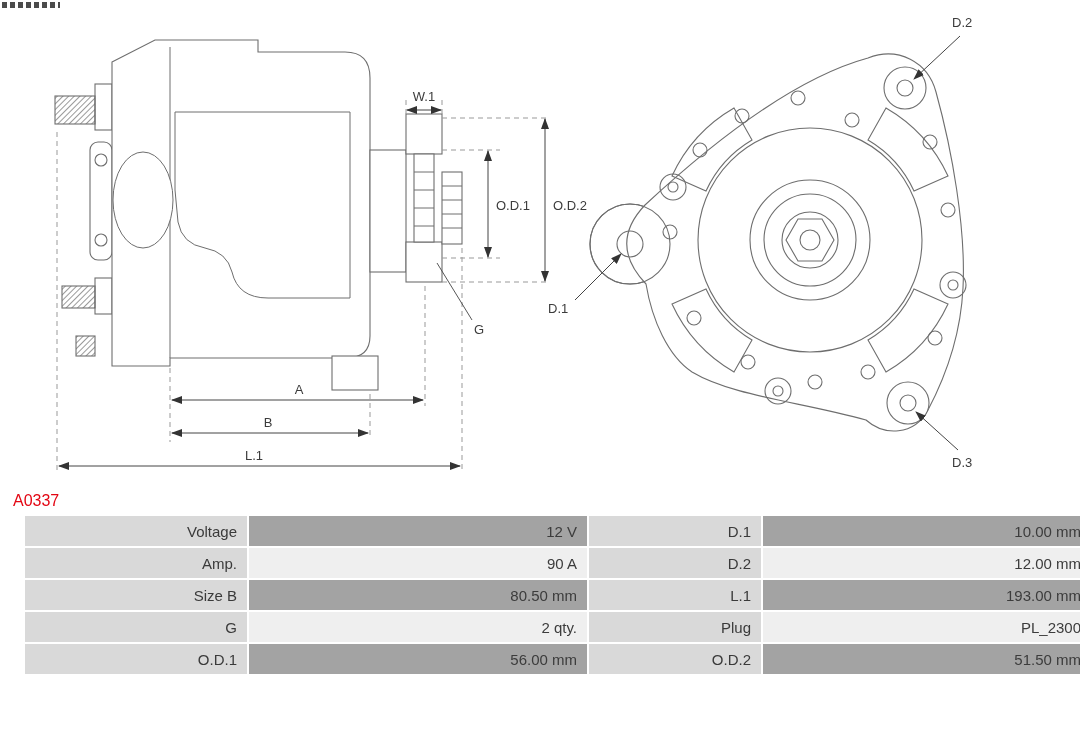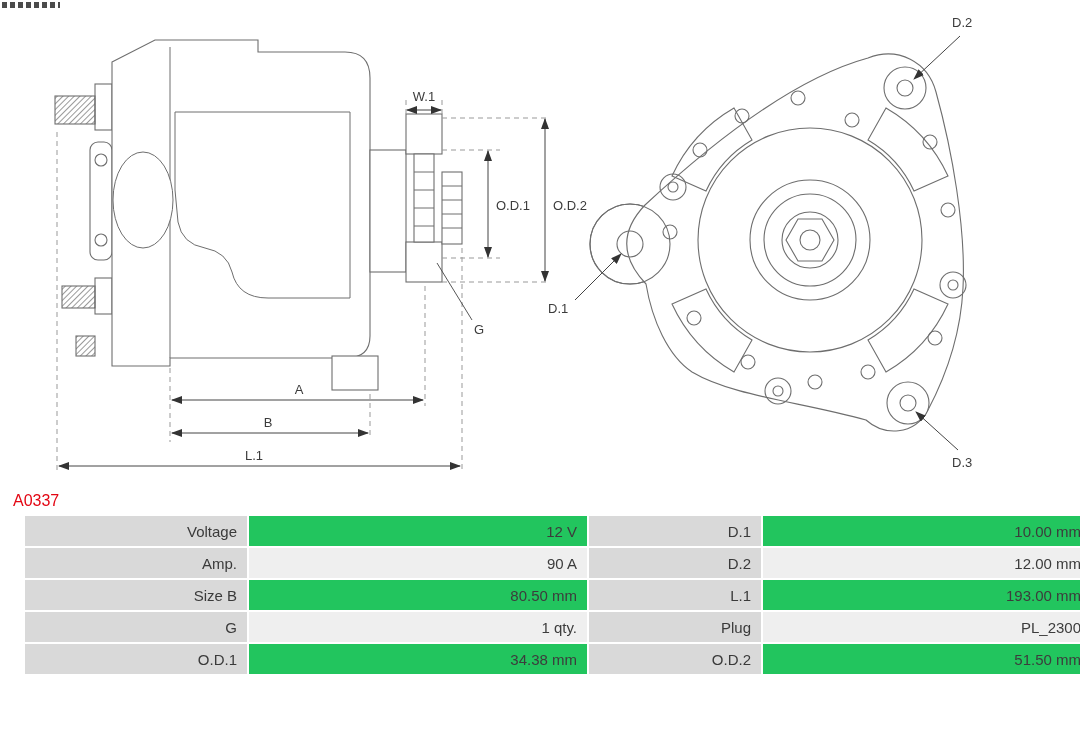--- a/index.html
+++ b/index.html
@@ -32,21 +32,21 @@
   table.spec{
     border-collapse:separate;border-spacing:2px;
     margin:0 23px;width:1060px;table-layout:fixed;
     font-size:15px;
   }
   table.spec td{
     height:30px;padding:0 10px;text-align:right;vertical-align:middle;
     white-space:nowrap;overflow:hidden;
   }
   td.lab{background:var(--label-bg);color:#3a3a3a;}
-  td.val{background:#22c55e;}
+  td.val{background:#a3a3a3;}
   tr:nth-child(even) td.val{background:var(--alt-bg);}
 </style>
 </head>
 <body>
 
 <div class="corner-artifact"></div>
 
 <svg class="drawing-area" viewBox="0 0 1080 486">
   <defs>
     <marker id="arr" markerWidth="11" markerHeight="8" refX="10" refY="4" orient="auto-start-reverse">
@@ -211,24 +211,24 @@
       <td class="val">12.00 mm</td>
     </tr>
     <tr>
       <td class="lab">Size B</td>
       <td class="val">80.50 mm</td>
       <td class="lab">L.1</td>
       <td class="val">193.00 mm</td>
     </tr>
     <tr>
       <td class="lab">G</td>
-      <td class="val">1 qty.</td>
+      <td class="val">2 qty.</td>
       <td class="lab">Plug</td>
       <td class="val">PL_2300</td>
     </tr>
     <tr>
       <td class="lab">O.D.1</td>
-      <td class="val">34.38 mm</td>
+      <td class="val">56.00 mm</td>
       <td class="lab">O.D.2</td>
       <td class="val">51.50 mm</td>
     </tr>
   </tbody>
 </table>
 
 </body></html>

